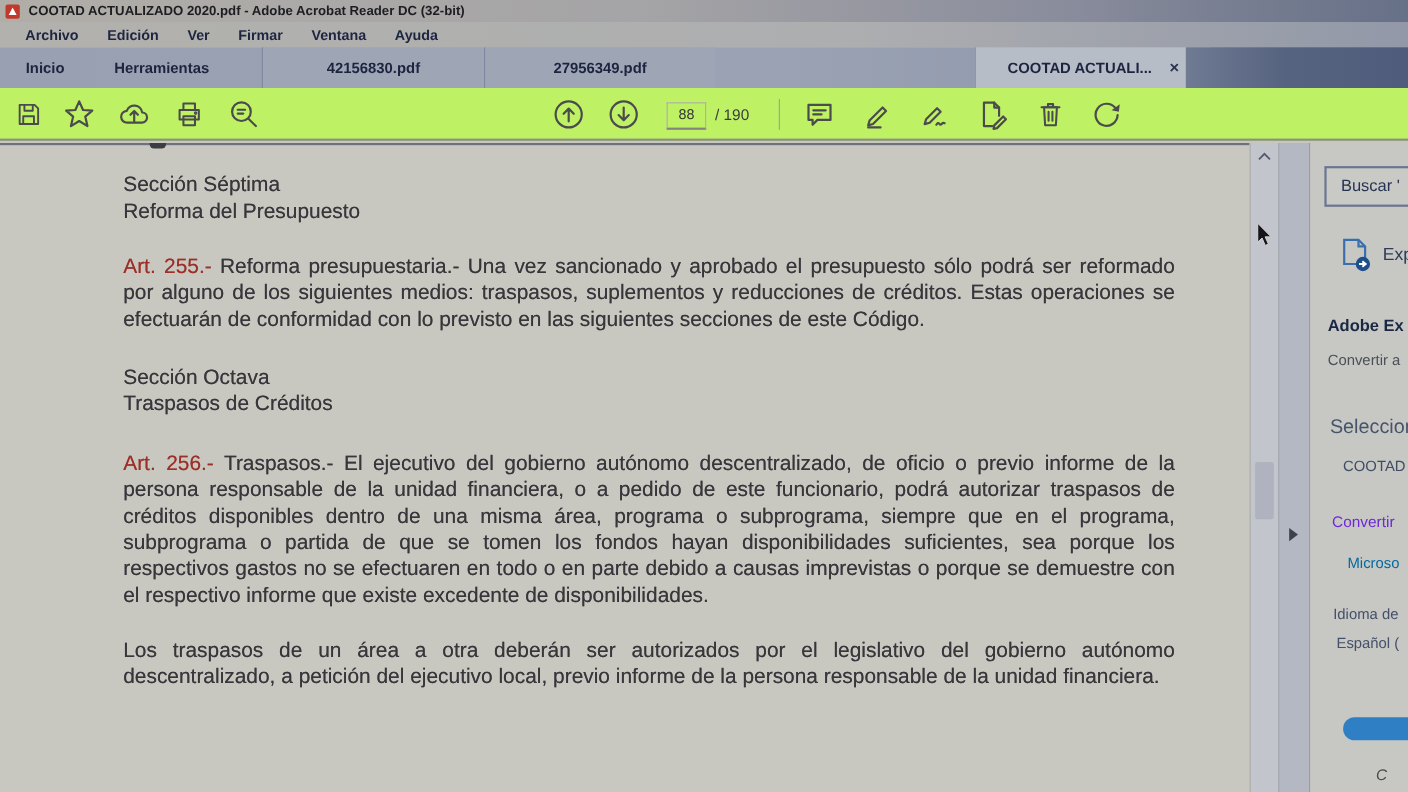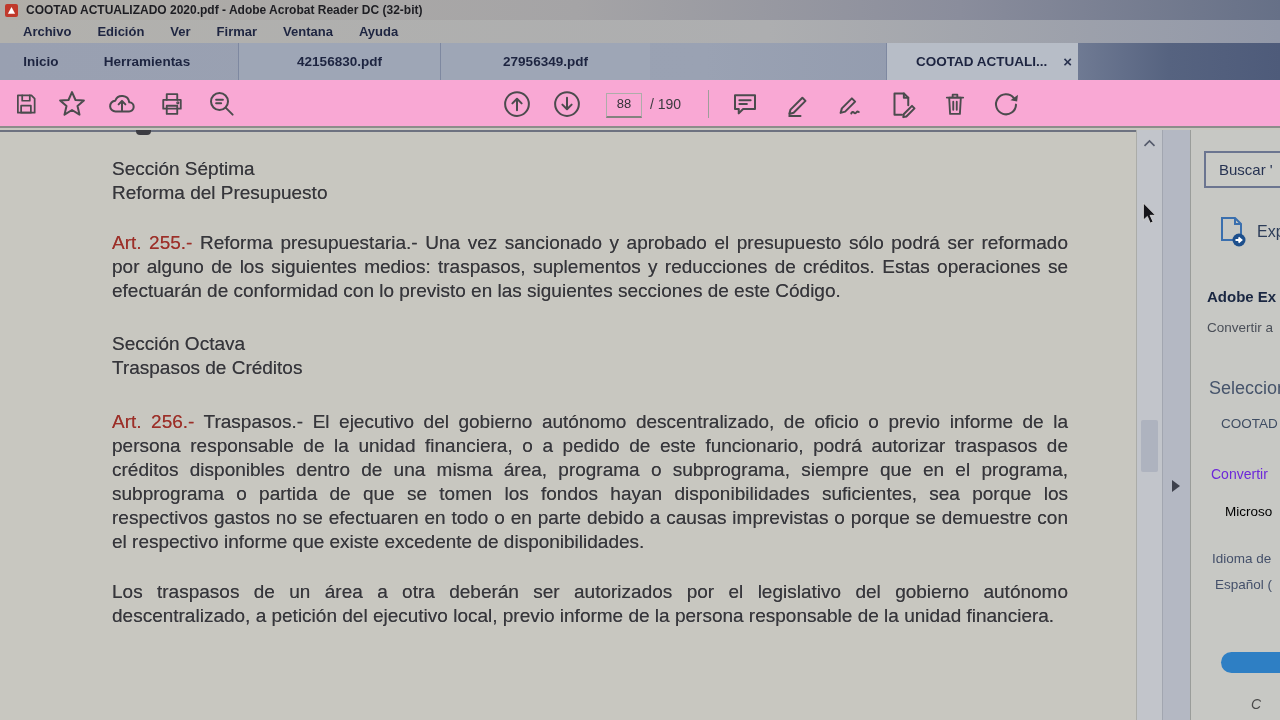--- a/index.html
+++ b/index.html
@@ -27,21 +27,21 @@
   .tab-label{font-size:13.5px;font-weight:600;color:#1d2440;}
   .navtab{height:37px;display:flex;align-items:center;justify-content:center;}
   .doctab{height:37px;display:flex;align-items:center;justify-content:center;
     background:#9ea6b6;border-left:1px solid #7e88a0;box-sizing:border-box;}
   .doctab.active{background:#b7bdc7;border-right:1px solid #7e88a0;gap:16px;}
   .tab-close{font-size:15px;font-weight:bold;color:#2a3350;line-height:1;}
   .tab-dark-end{left:1078px;top:43px;width:202px;height:37px;
     background:linear-gradient(90deg,#6f7a93 0%,#566380 45%,#4e5b7a 100%);}
 
   
-  .toolbar{left:0;top:80px;width:1280px;height:48px;background:#f9a8d4;
+  .toolbar{left:0;top:80px;width:1280px;height:48px;background:#bef264;
     border-bottom:2px solid #8d8d8a;box-sizing:border-box;}
   .tool-btn{position:absolute;top:8px;width:32px;height:32px;display:flex;
     align-items:center;justify-content:center;}
   .tool-btn svg{stroke:#4b4b4d;fill:none;stroke-width:1.6;stroke-linecap:round;stroke-linejoin:round;}
   .page-box{position:absolute;left:606px;top:13px;width:34px;height:22px;
     border:1px solid #adada9;border-bottom:2px solid #83837f;
     font-size:13px;color:#333338;text-align:center;line-height:20px;background:transparent;}
   .page-total{position:absolute;left:650px;top:16px;font-size:14px;color:#3b3b3f;}
   .tool-sep{position:absolute;left:708px;top:10px;width:1px;height:28px;background:#9e9e9a;}
 
@@ -257,21 +257,21 @@
         <path d="M16.5 24 h5 M19.5 21.5 L22.5 24 l-3 2.5" fill="none" stroke="#ffffff" stroke-width="1.8"></path>
       </svg>
       <span style="font-size:16px;color:#2c3c58;white-space:nowrap;">Exp</span>
     </div>
 
     <div class="side-text" style="left:16px;top:158px;font-size:15px;font-weight:bold;color:#1a2742;">Adobe Ex</div>
     <div class="side-text" style="left:16px;top:190px;font-size:13.5px;color:#4a4f58;">Convertir a</div>
     <div class="side-text" style="left:18px;top:248px;font-size:18px;color:#46546b;">Selecciona</div>
     <div class="side-text" style="left:30px;top:286px;font-size:13.5px;color:#3f4d63;">COOTAD</div>
     <div class="side-text" style="left:20px;top:336px;font-size:14px;color:#6d28d9;">Convertir</div>
-    <div class="side-text" style="left:34px;top:374px;font-size:13.5px;color:#000000;">Microso</div>
+    <div class="side-text" style="left:34px;top:374px;font-size:13.5px;color:#0369a1;">Microso</div>
     <div class="side-text" style="left:21px;top:421px;font-size:13.5px;color:#44506a;">Idioma de</div>
     <div class="side-text" style="left:24px;top:447px;font-size:13.5px;color:#44506a;">Español (</div>
     <div class="blue-btn"></div>
     <div class="side-text" style="left:60px;top:566px;font-size:14px;font-style:italic;color:#4a4a4a;">C</div>
   </div>
 
   <div class="abs cursor">
     <svg width="20" height="22" viewBox="0 0 14 20">
       <polygon points="1,0 1,15.5 4.6,12.2 7.2,18.3 9.8,17.1 7.1,11.2 12,11.2" fill="#15151a" stroke="#d8d8d8" stroke-width="0.8"></polygon>
     </svg>

